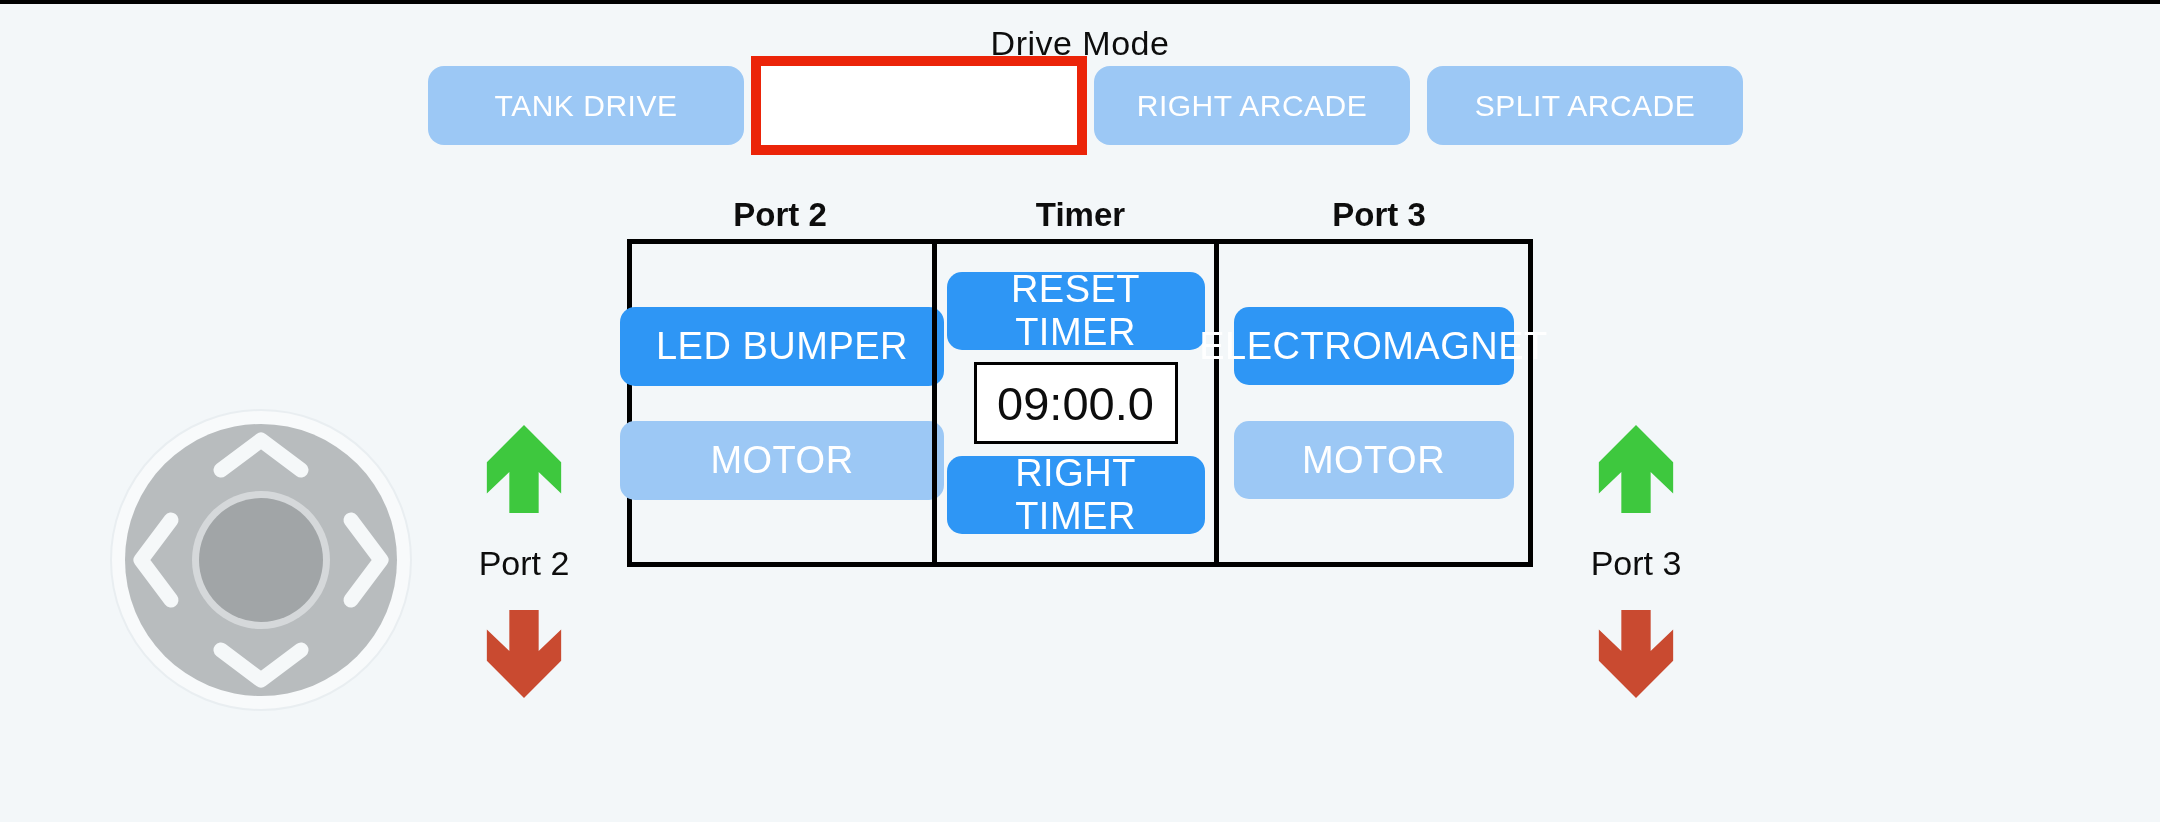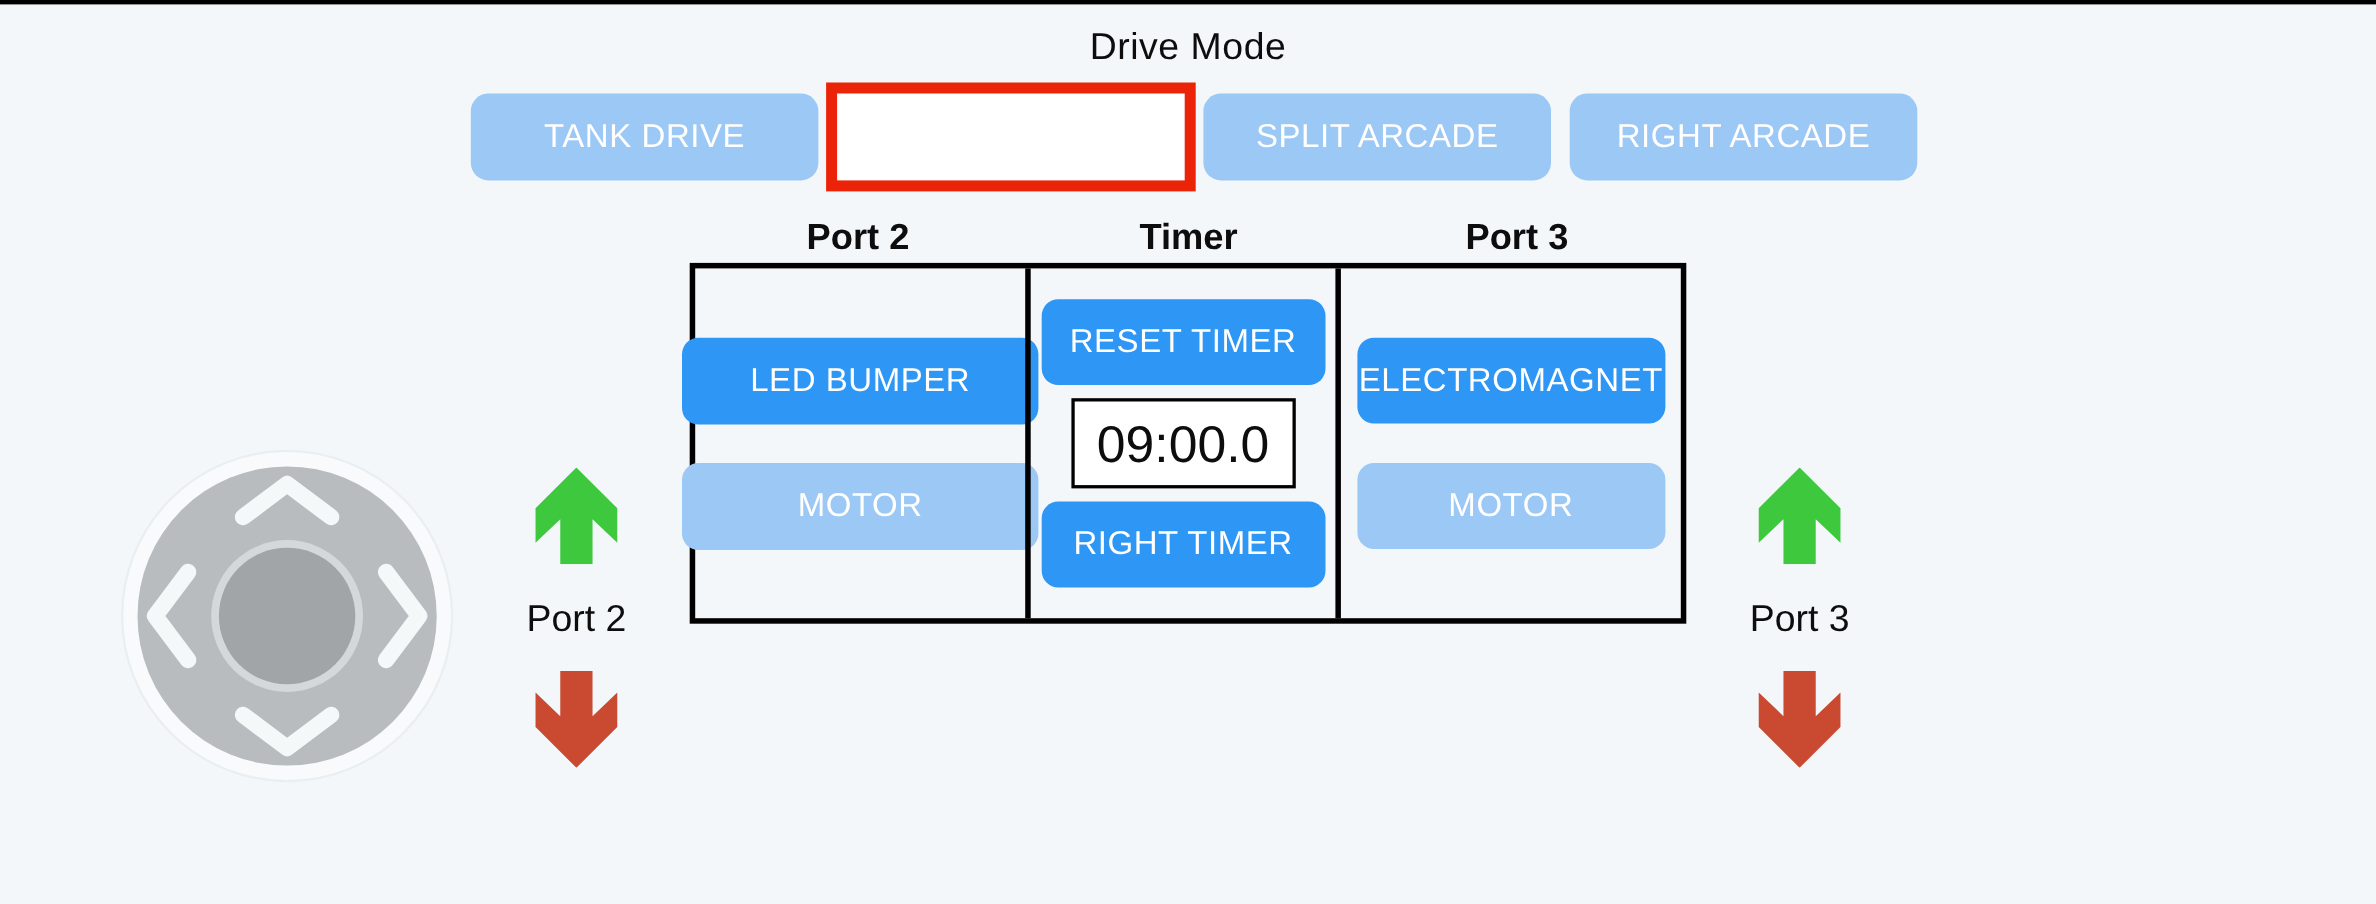--- a/index.html
+++ b/index.html
@@ -20,21 +20,21 @@
     font-family:"Liberation Sans",sans-serif;
     color:var(--text-dark);
   }
   .topbar{position:absolute;left:0;top:0;width:2160px;height:4px;background:var(--topbar);}
   .page-title{
     position:absolute;left:0;top:24px;width:2160px;text-align:center;
     font-size:34px;font-weight:normal;letter-spacing:.5px;
   }
   
   .mode-row{
-    position:absolute;left:428px;top:85px;width:1315px;height:79px;
+    position:absolute;left:428px;top:66px;width:1315px;height:79px;
     display:flex;gap:17px;
   }
   .mode-btn{
     flex:1;position:relative;z-index:0;
     background:var(--inactive-blue);border:none;border-radius:16px;
     color:var(--button-text);font-family:"Liberation Sans",sans-serif;
     font-size:30px;letter-spacing:.5px;
     display:flex;align-items:center;justify-content:center;cursor:pointer;
   }
   .mode-btn.selected{background:var(--active-blue);}
@@ -56,21 +56,21 @@
   .panel{
     position:absolute;left:627px;top:239px;width:906px;height:328px;
     border:5px solid var(--panel-border);display:flex;background:transparent;
   }
   .pcol{display:flex;flex-direction:column;align-items:center;justify-content:center;}
   .pcol.c1{width:300px;gap:20px;}
   .pcol.c2{width:287px;gap:12px;border-left:5px solid var(--panel-border);border-right:5px solid var(--panel-border);}
   .pcol.c3{flex:1;gap:21px;}
   .panel-btn{
     border:none;border-radius:15px;color:var(--button-text);
-    font-family:"Liberation Sans",sans-serif;font-size:30px;letter-spacing:.5px;
+    font-family:"Liberation Sans",sans-serif;font-size:38px;letter-spacing:.5px;
     display:flex;align-items:center;justify-content:center;cursor:pointer;
   }
   .panel-btn.active{background:var(--active-blue);}
   .panel-btn.dim{background:var(--inactive-blue);margin-top:15px;}
   .c1 .panel-btn{width:324px;height:79px;}
   .c2 .panel-btn{width:258px;height:78px;}
   .c3 .panel-btn{width:280px;height:78px;}
   .timer-display{
     width:204px;height:82px;background:var(--timer-bg);
     border:3px solid var(--panel-border);
@@ -102,22 +102,22 @@
 </head>
 <body>
 
 <div class="topbar"></div>
 
 <div class="page-title">Drive Mode</div>
 
 <div class="mode-row">
   <button class="mode-btn">TANK DRIVE</button>
   <button class="mode-btn selected">LEFT ARCADE</button>
+  <button class="mode-btn">RIGHT ARCADE</button>
   <button class="mode-btn">SPLIT ARCADE</button>
-  <button class="mode-btn">RIGHT ARCADE</button>
 </div>
 
 <div class="col-header h1">Port 2</div>
 <div class="col-header h2">Timer</div>
 <div class="col-header h3">Port 3</div>
 
 <div class="panel">
   <div class="pcol c1">
     <button class="panel-btn active">LED BUMPER</button>
     <button class="panel-btn dim">MOTOR</button>

